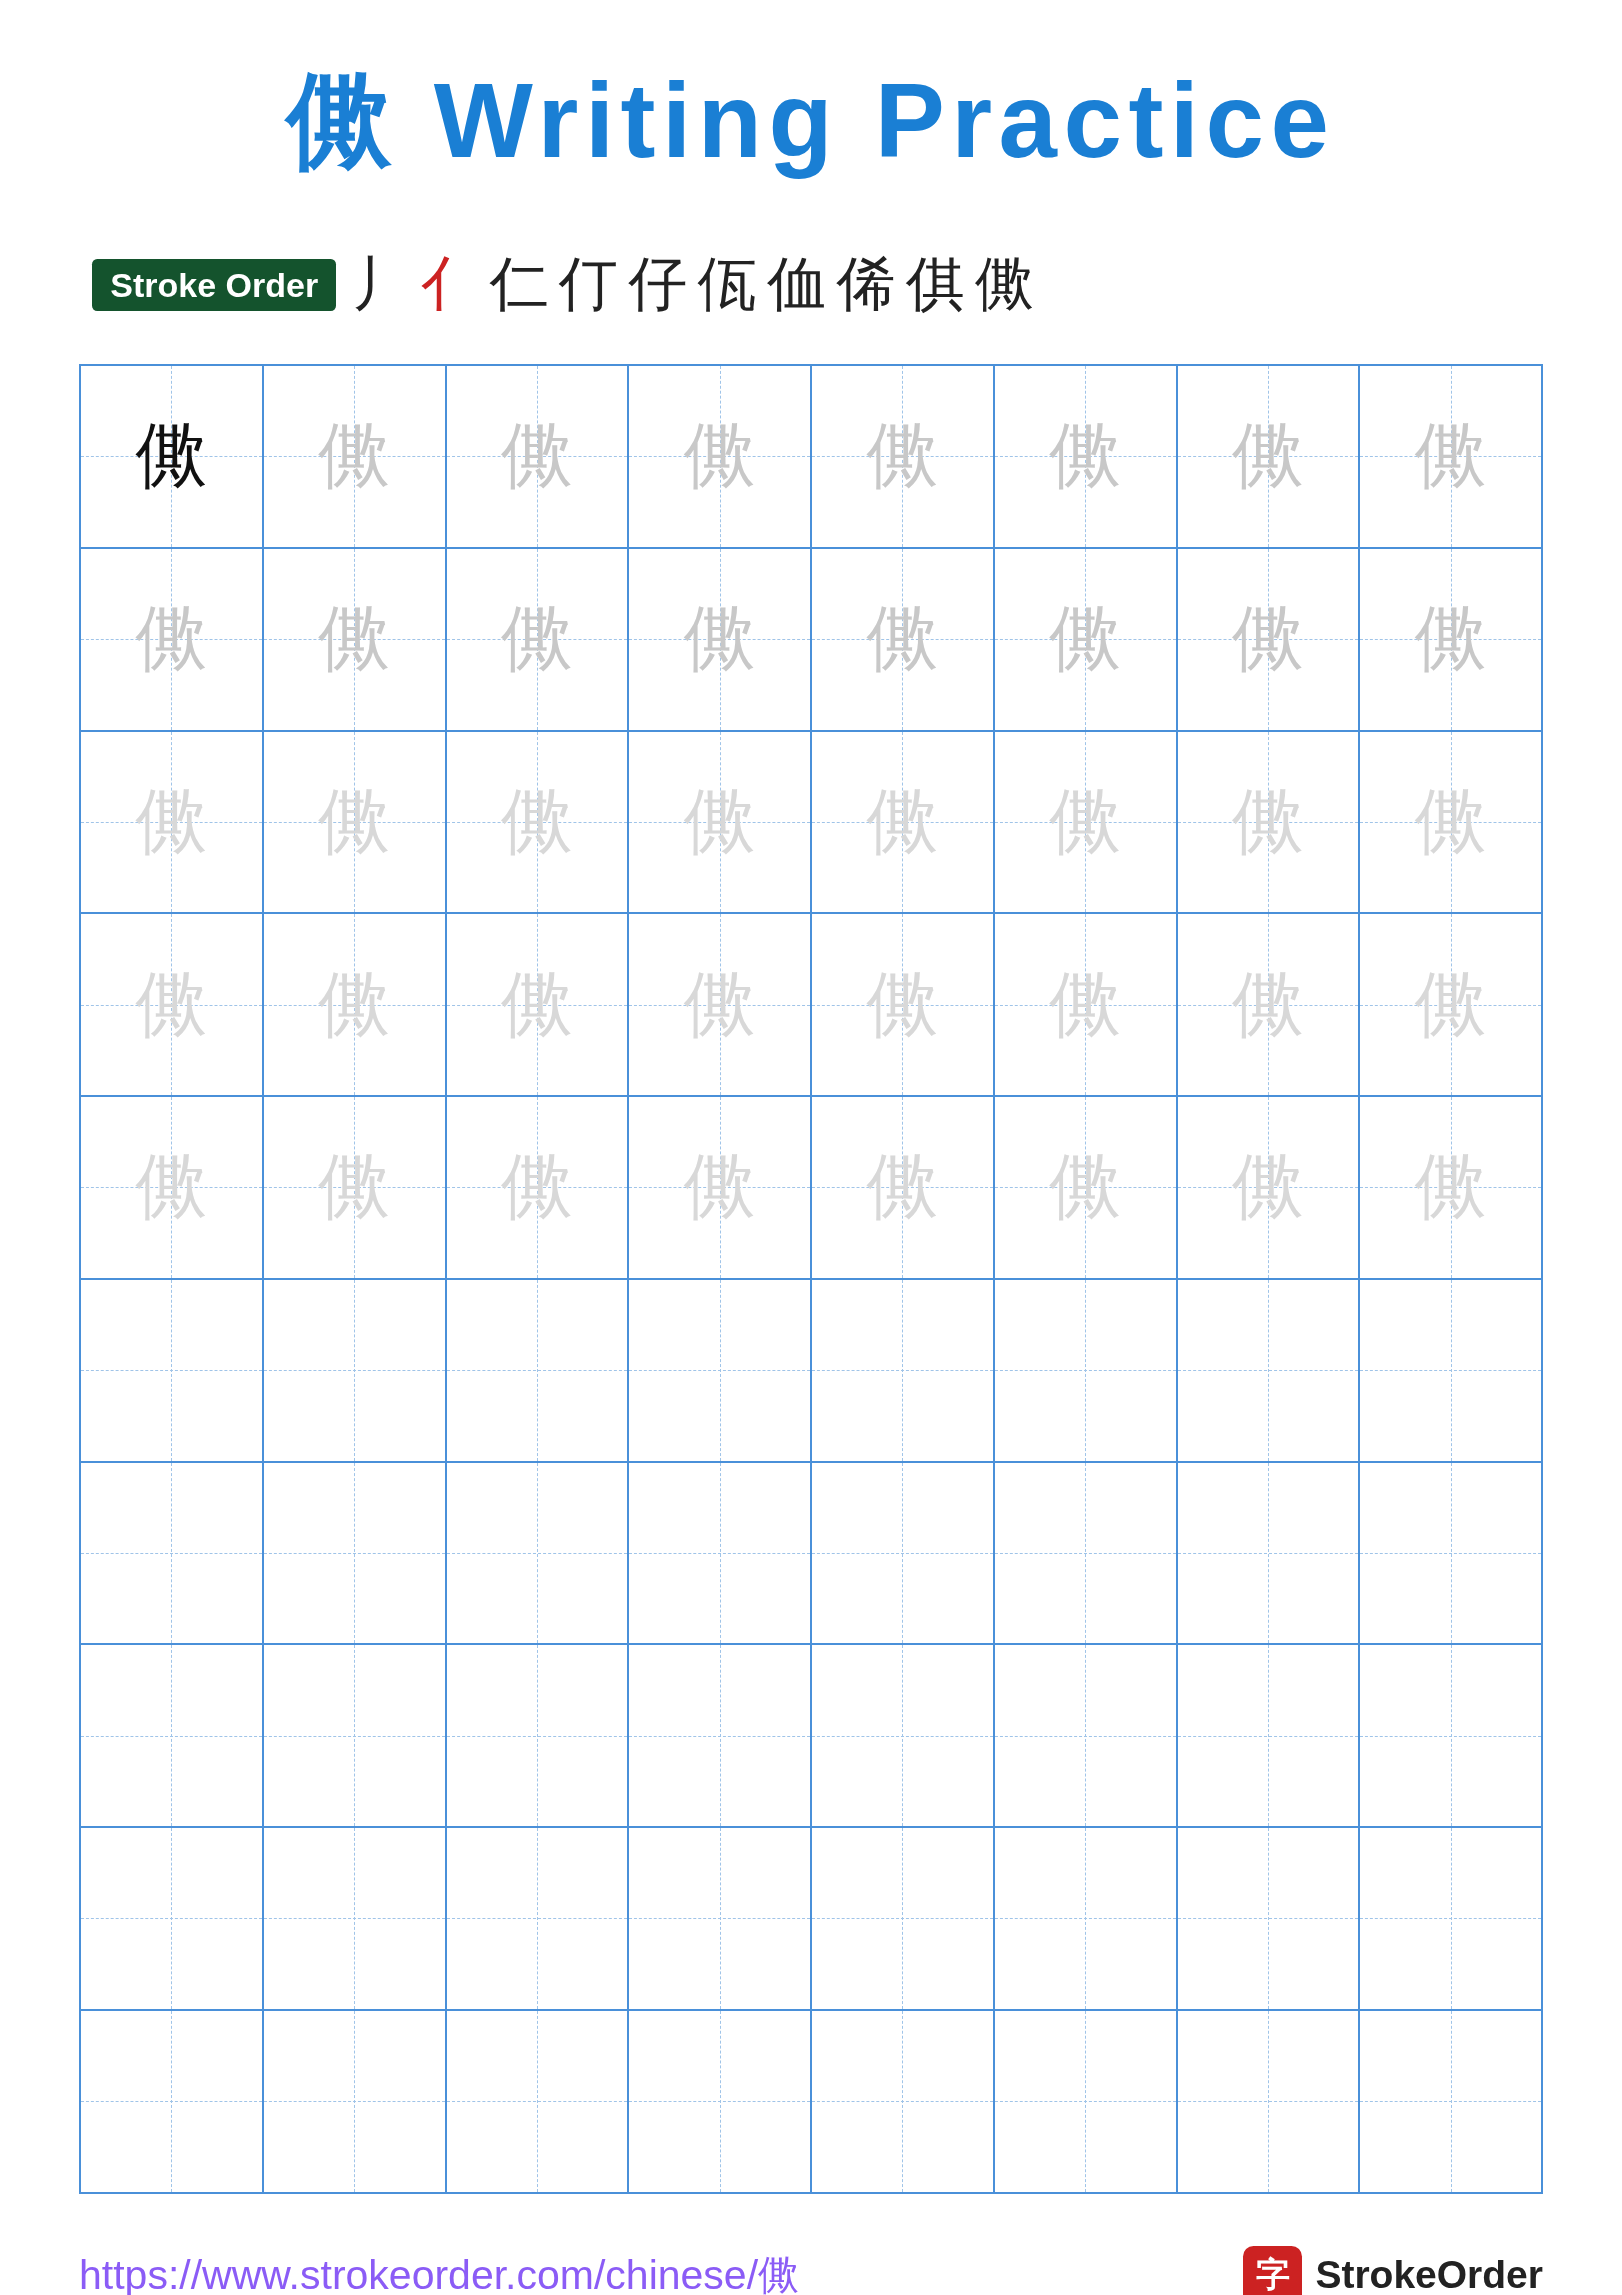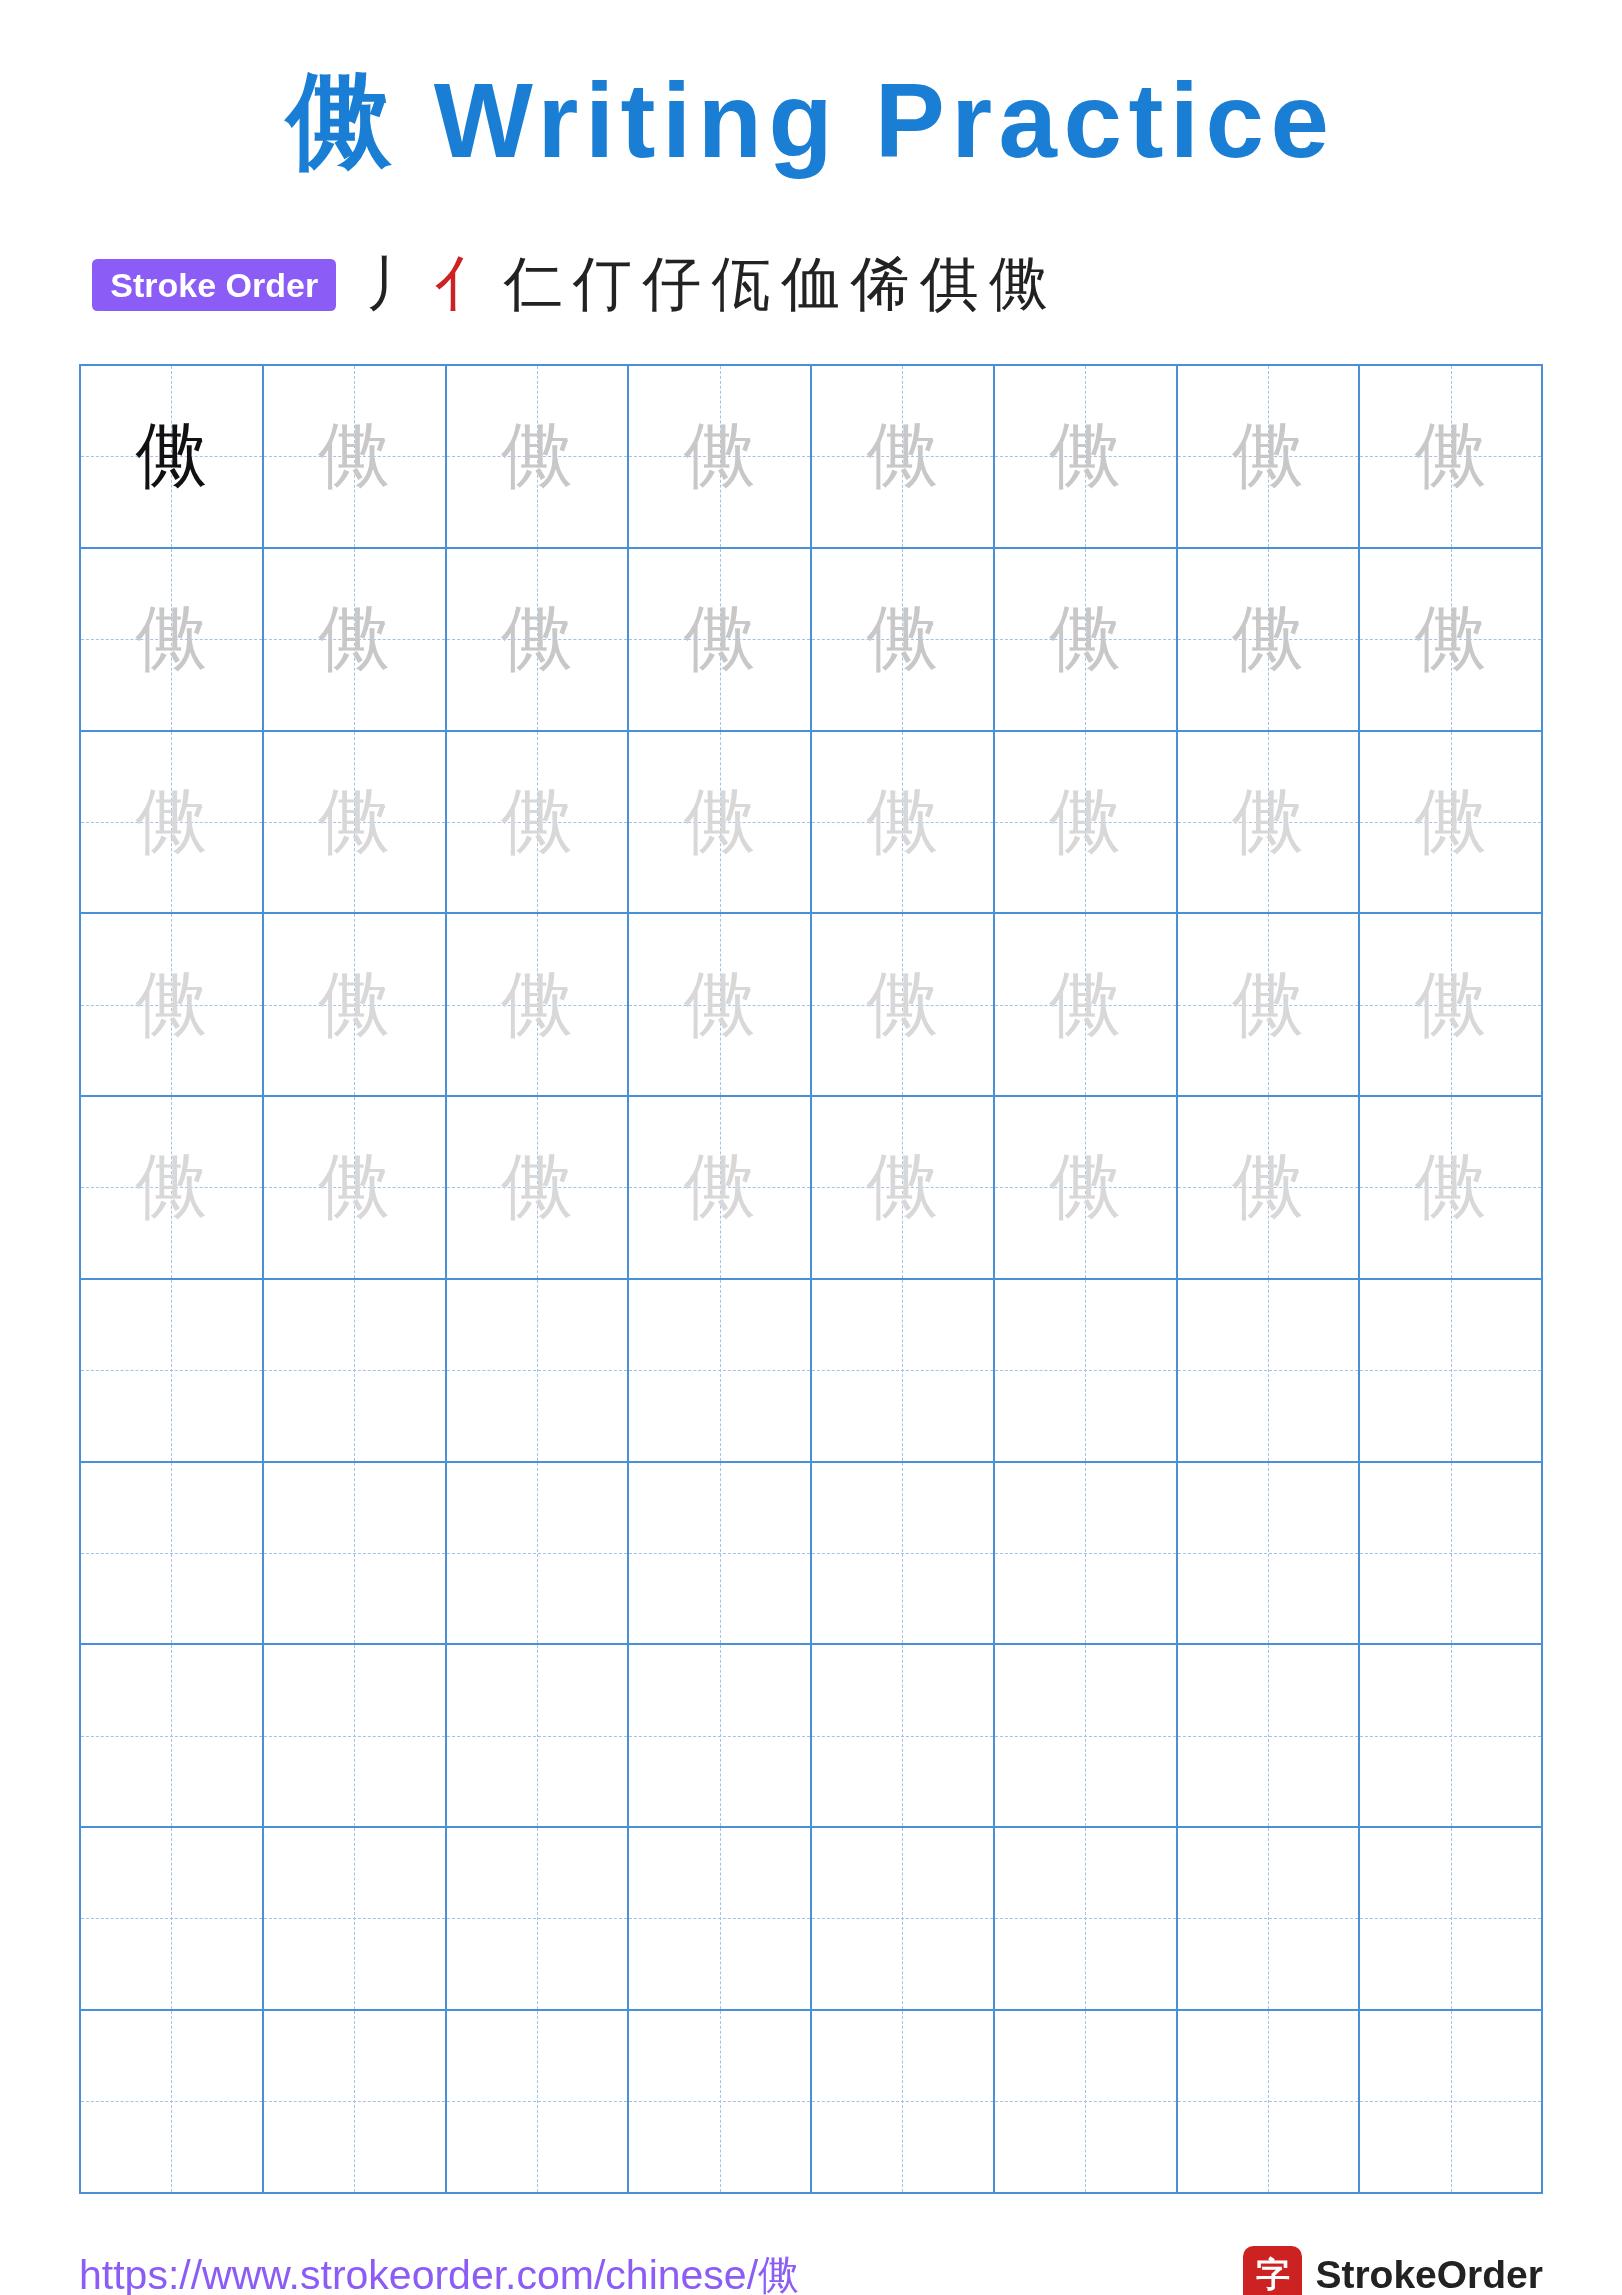--- a/index.html
+++ b/index.html
@@ -38,28 +38,28 @@
 
     .stroke-order-row {
       display: flex;
       align-items: center;
       margin-bottom: 39px;
       width: 100%;
       padding-left: 13px;
     }
 
     .stroke-order-badge {
-      background: #8b5cf6;
+      background: #14532d;
       color: #fff;
       font-size: 34px;
       font-family: Arial, sans-serif;
       font-weight: bold;
       padding: 6.5px 18.3px;
       border-radius: 5.2px;
-      margin-right: 23px;
+      margin-right: 9px;
       white-space: nowrap;
     }
 
     .stroke-sequence {
       display: flex;
       align-items: center;
       gap: 0px;
       font-size: 59px;
     }
 

